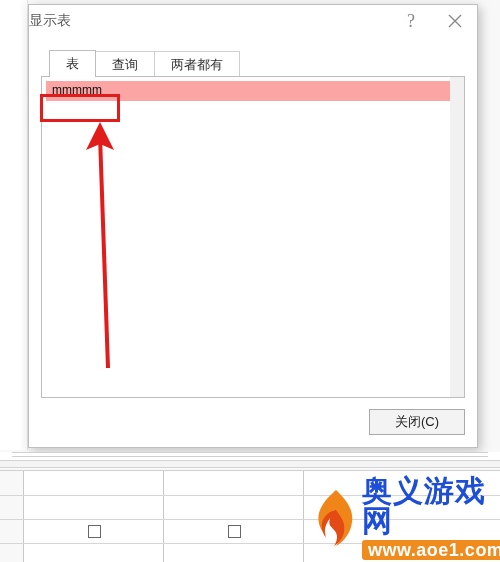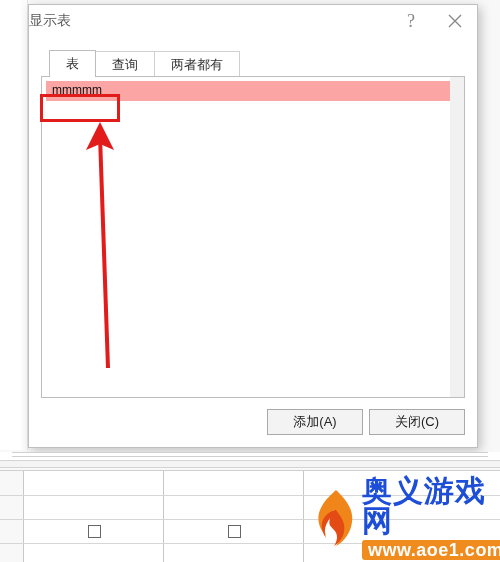--- a/index.html
+++ b/index.html
@@ -173,23 +173,20 @@
     <div class="listpane">
       <div class="list-item selected">
         <span>mmmmm</span>
       </div>
       <div class="scrollbar"></div>
     </div>
   </div>
 
   <div class="buttons-row">
     <div class="btn">
-        <span>添加(A)</span>
-      </div>
-    <div class="btn">
         <span>关闭(C)</span>
       </div>
   </div>
 </div>
 
 <div class="anno-box" style="left:40px; top:94px; width:80px; height:28px;"></div>
 
 <svg class="anno-arrow" style="left:50px; top:120px;" width="120" height="260" viewBox="0 0 120 260">
   <defs></defs>
   <path d="M58 248 L50 16" stroke="#e21b1b" stroke-width="4" fill="none"></path>

